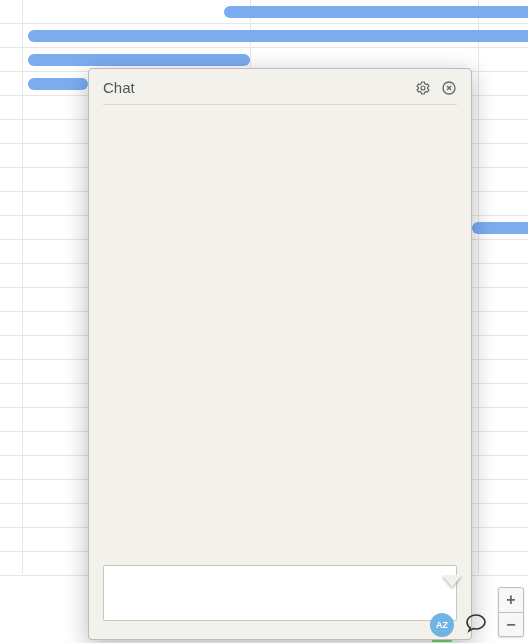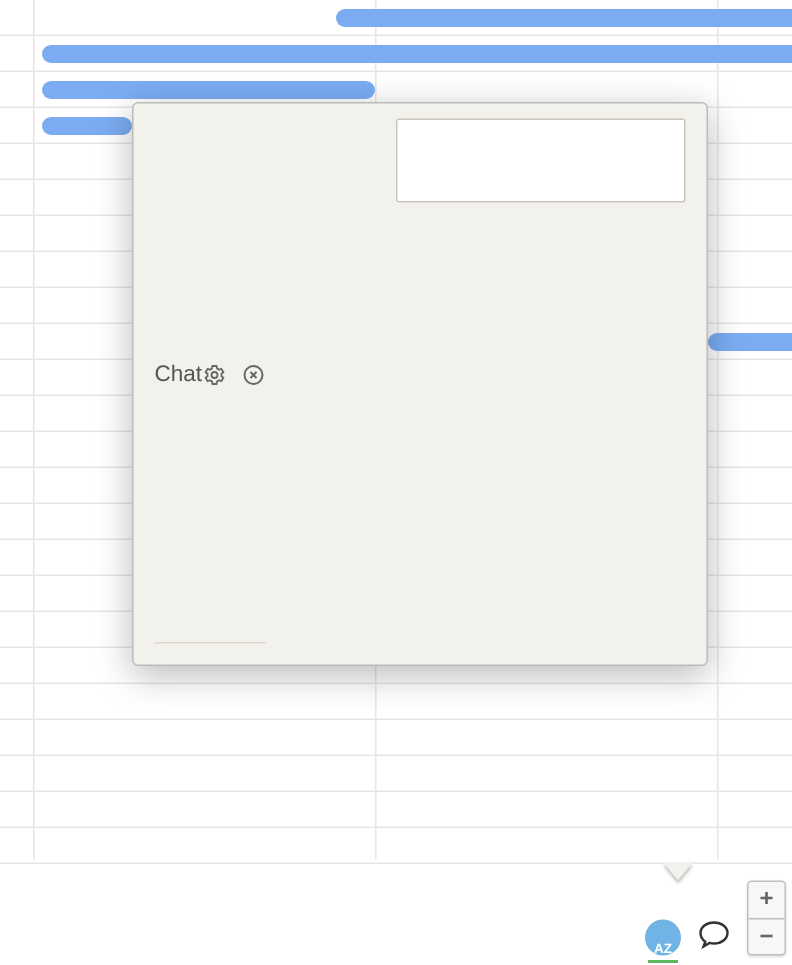--- a/index.html
+++ b/index.html
@@ -8,38 +8,38 @@
 
   
   .rows { position: absolute; top: 0; left: 0; right: 0; }
   .row { height: 24px; border-bottom: 1px solid #e6e6e6; position: relative; }
   .vline { position: absolute; top: 0; bottom: 70px; width: 1px; background: #e6e6e6; }
 
   .bar { position: absolute; height: 12px; background: #7bacf2; top: 6px; border-radius: 6px; }
 
   
   .bottom-controls { position: absolute; bottom: 6px; right: 4px; display: flex; align-items: flex-end; gap: 8px; }
-  .avatar { width: 24px; height: 24px; border-radius: 12px; background: #6fb4e4; color: #fff; font-size: 9px; font-weight: bold; display: flex; align-items: flex-end; justify-content: center; position: relative; }
+  .avatar { width: 24px; height: 24px; border-radius: 12px; background: #6fb4e4; color: #fff; font-size: 9px; font-weight: bold; display: flex; align-items: center; justify-content: center; position: relative; }
   .avatar-underline { position: absolute; bottom: -5px; left: 2px; width: 20px; height: 2px; background: #5fb85f; }
   .chat-btn { width: 28px; height: 28px; display: flex; align-items: center; justify-content: center; cursor: pointer; }
   .chat-btn svg { width: 24px; height: 24px; fill: none; stroke: #333; stroke-width: 1.6; }
   .zoom-group { display: flex; flex-direction: column; border: 1px solid #bfbfbf; border-radius: 3px; background: #f7f7f7; box-shadow: 0 1px 2px rgba(0,0,0,0.15); }
   .zoom-btn { width: 24px; height: 24px; display: flex; align-items: center; justify-content: center; font-size: 16px; font-weight: bold; color: #666; cursor: pointer; }
   .zoom-btn + .zoom-btn { border-top: 1px solid #bfbfbf; }
 
   
   .chat-panel {
     position: absolute;
     left: 88px; top: 68px;
-    width: 384px; height: 376px;
+    width: 384px; height: 572px;
     background: #f2f1eb;
     border: 1px solid #bbb;
     border-radius: 4px;
     box-shadow: 0 6px 24px rgba(0,0,0,0.28);
-    display: flex; flex-direction: row;
+    display: flex; flex-direction: column;
     padding: 10px 14px 14px 14px;
   }
   .chat-pointer {
     position: absolute;
     left: calc(88px + 384px - 30px);
     top: calc(68px + 508px - 1px);
     width: 0; height: 0;
     border-left: 10px solid transparent;
     border-right: 10px solid transparent;
     border-top: 12px solid #f2f1eb;

